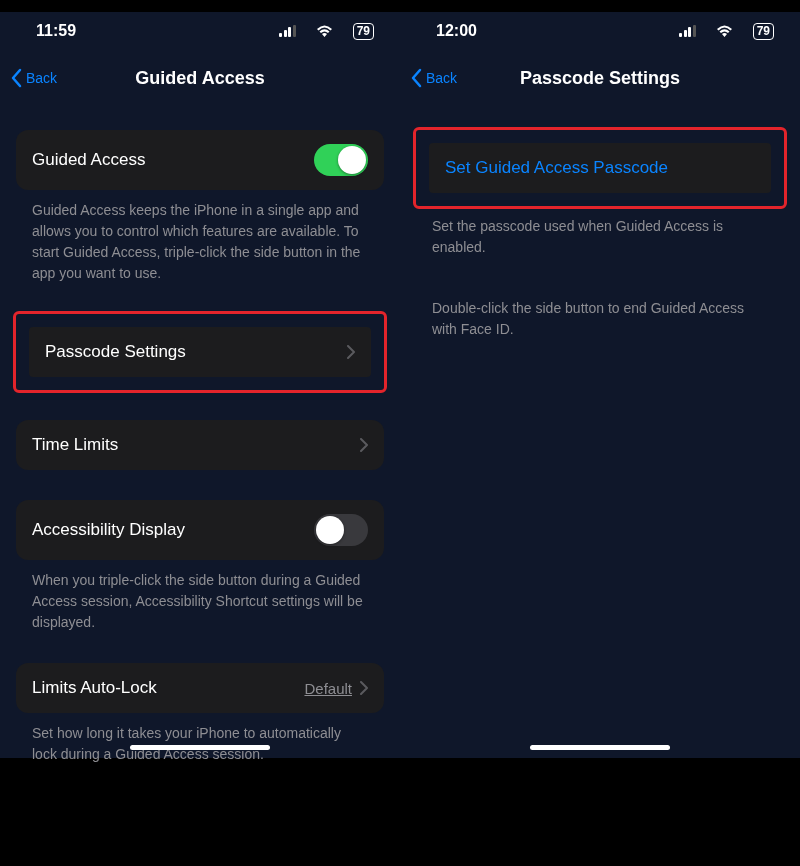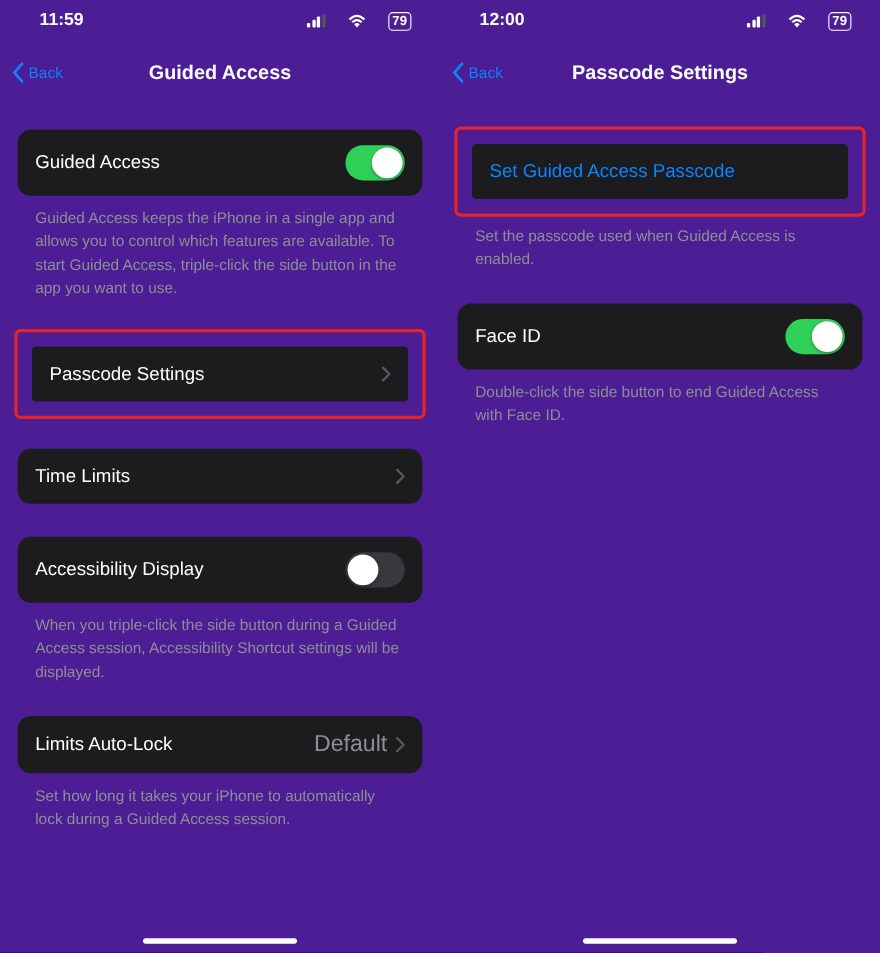--- a/index.html
+++ b/index.html
@@ -7,24 +7,25 @@
     background: #000;
     font-family: -apple-system, 'SF Pro Text', 'Helvetica Neue', Arial, sans-serif;
     color: #fff;
     width: 800px;
     height: 866px;
     display: flex;
     overflow: hidden;
   }
   .phone {
     width: 400px;
-    height: 866px;
-    background: #4c1d95;
+    height: 746px;
+    background: #0f172a;
     position: relative;
     padding: 0;
+    margin-top: 12px;
   }
   .status-bar {
     display: flex;
     justify-content: space-between;
     align-items: center;
     padding: 10px 26px 8px 36px;
     font-size: 16px;
     font-weight: 600;
   }
   .status-right {
@@ -126,22 +127,23 @@
   }
   .toggle.on .knob { right: 2px; }
   .toggle.off .knob { left: 2px; }
   .chevron {
     color: #5a5a5e;
     display:flex;
     align-items:center;
   }
   .detail-value {
     color: #8e8e93;
-    font-size: 21px;
+    font-size: 15px;
     margin-right: 8px;
+    text-decoration: underline;
   }
   .right-side {
     display:flex;
     align-items:center;
   }
   .highlight {
     border: 3px solid #e3242b;
     border-radius: 6px;
     margin: -3px;
     padding: 13px;
@@ -287,24 +289,18 @@
     <div class="group">
       <div class="highlight">
         <div class="cell">
           <span class="cell-label cell-link">Set Guided Access Passcode</span>
         </div>
       </div>
       <div class="footer-text">Set the passcode used when Guided Access is enabled.</div>
     </div>
 
     <div class="group">
-      <div class="cell">
-        <span class="cell-label">Face ID</span>
-        <div class="toggle on">
-            <div class="knob"></div>
-          </div>
-      </div>
       <div class="footer-text">Double-click the side button to end Guided Access with Face ID.</div>
     </div>
   </div>
 
   <div class="home-indicator"></div>
 </div>
 
 </body></html>

